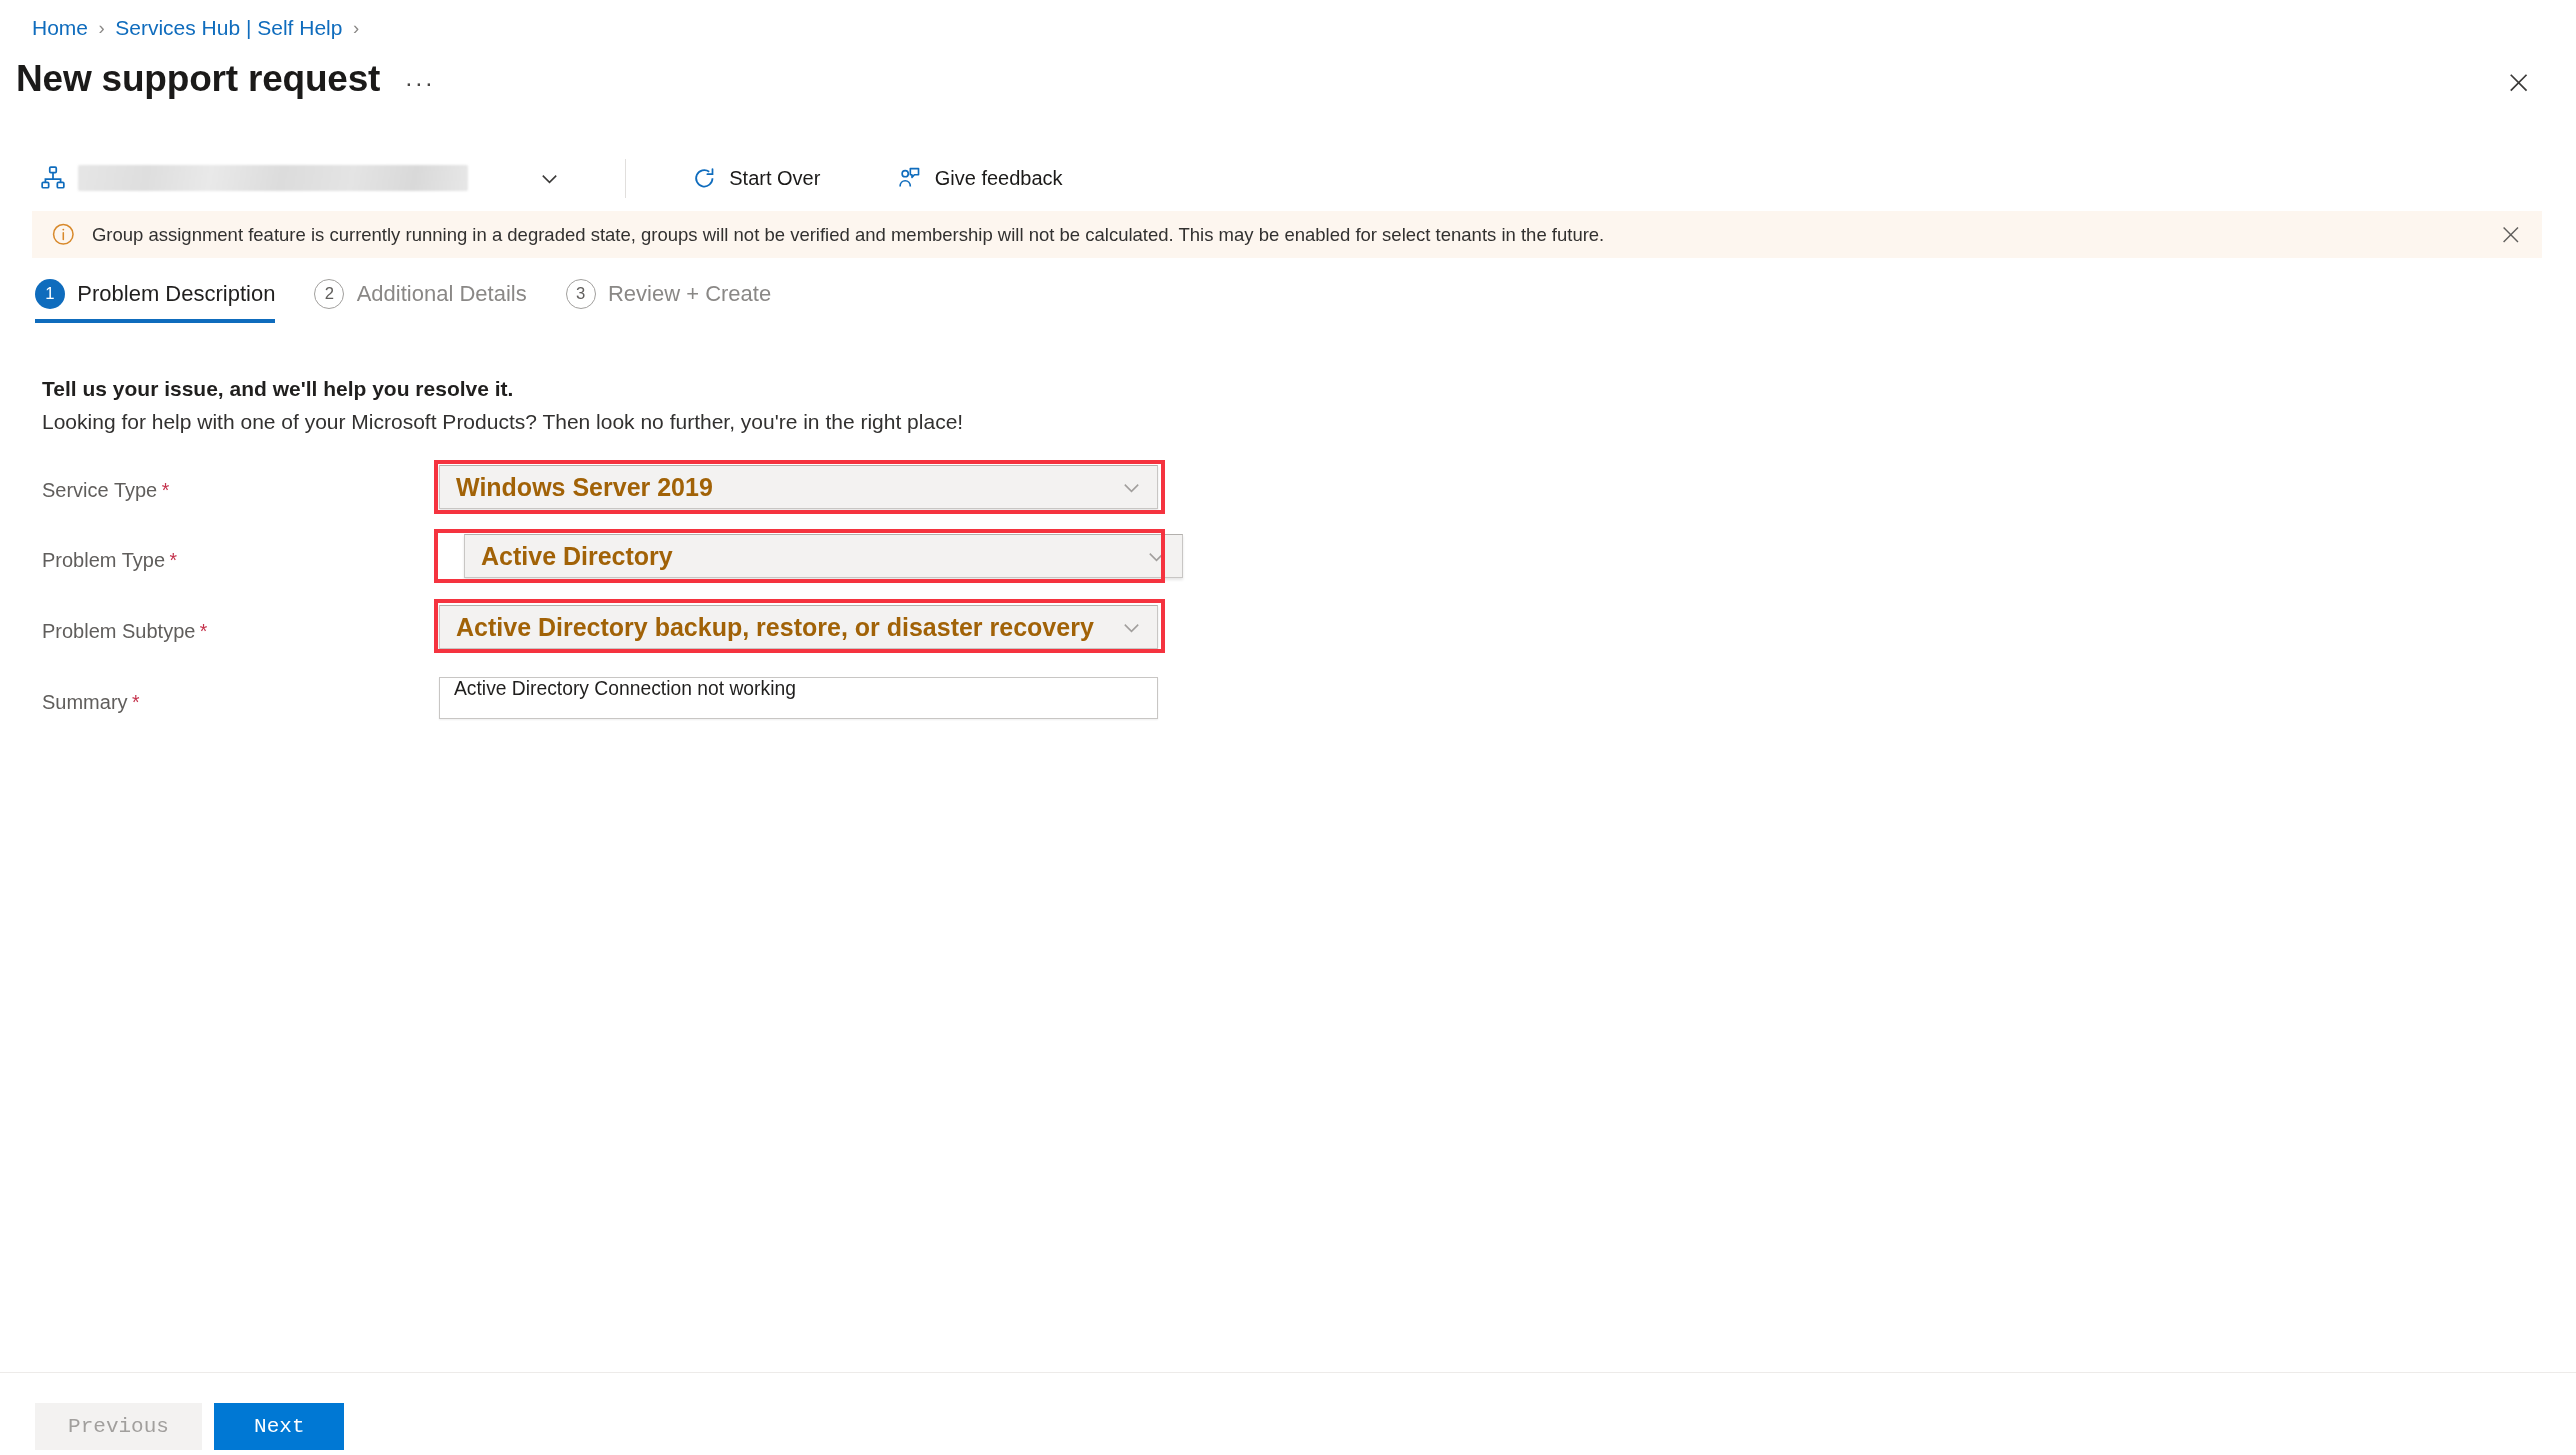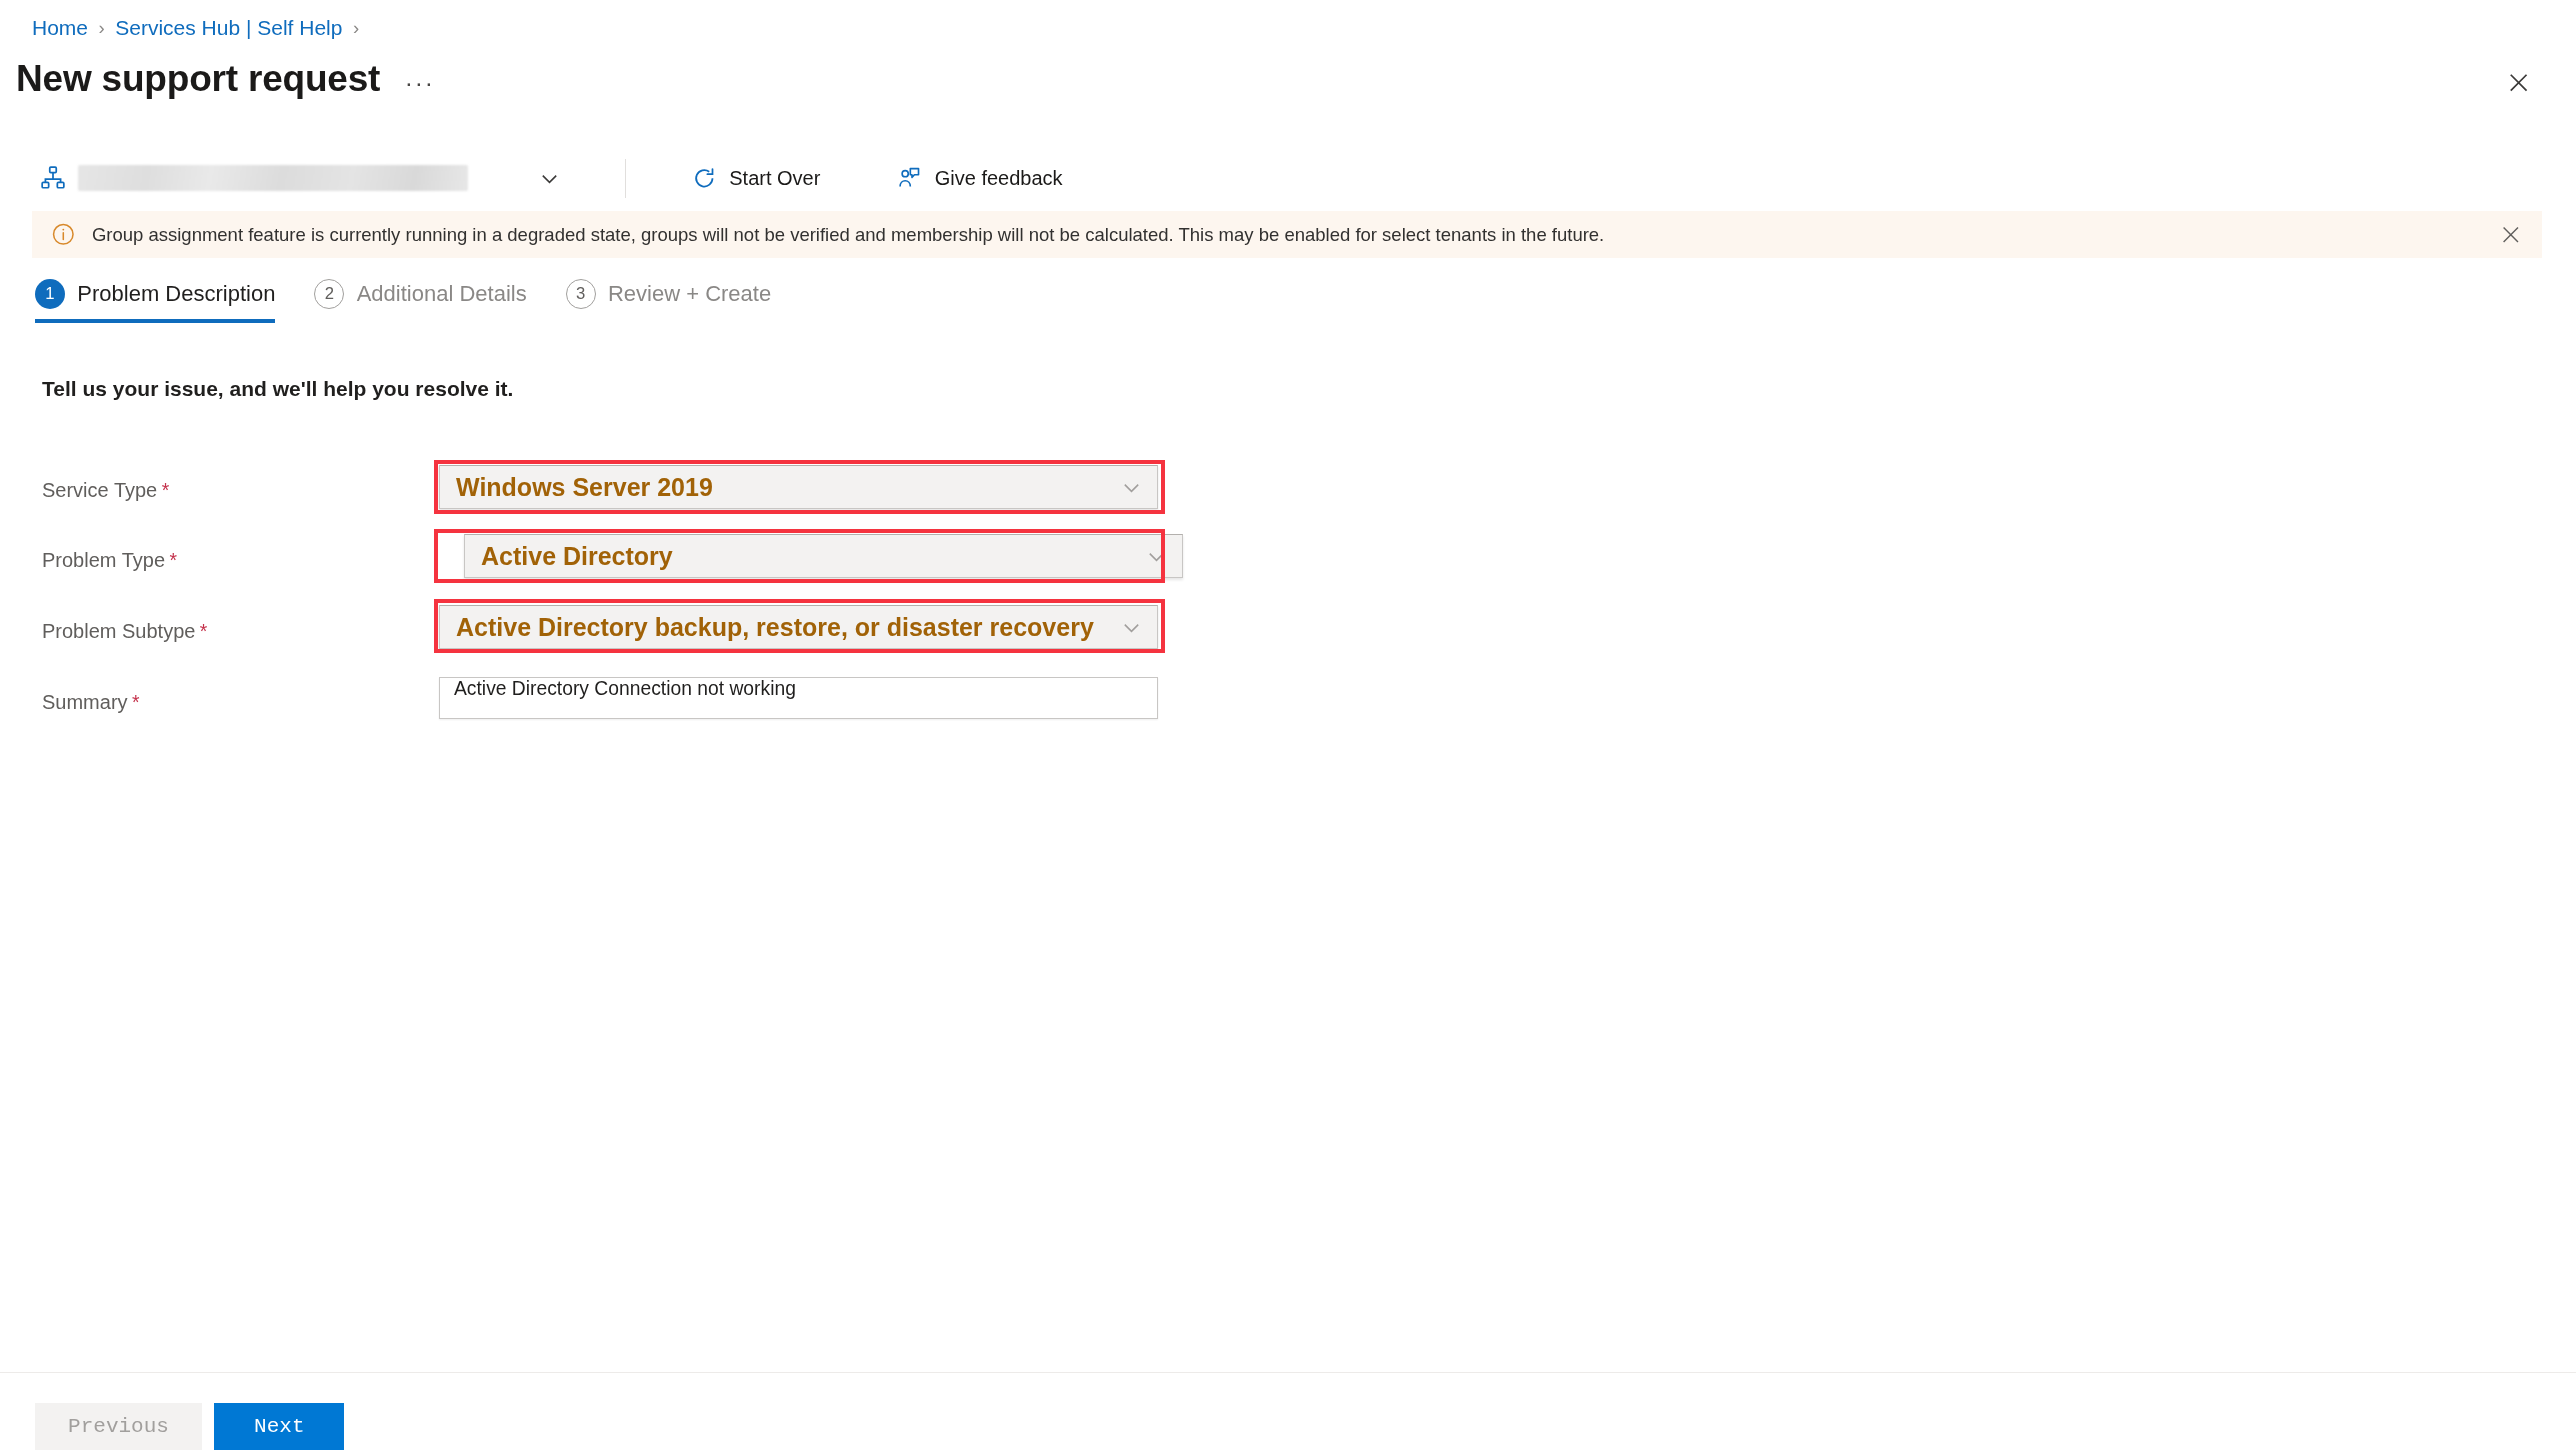--- a/index.html
+++ b/index.html
@@ -415,20 +415,21 @@
       <span class="step-badge">2</span>
       <span class="step-label">Additional Details</span>
     </div>
     <div class="step idle">
       <span class="step-badge">3</span>
       <span class="step-label">Review + Create</span>
     </div>
   </div>
 
   <div class="lead-strong">Tell us your issue, and we'll help you resolve it.</div>
+  <div class="lead-sub">Looking for help with one of your Microsoft Products? Then look no further, you're in the right place!</div>
 
   <div class="form">
 
     <div class="field-label" style="top:479px">
       <span>Service Type</span><span class="req">*</span>
     </div>
     <div class="control-wrap" style="left:439px; top:465px">
       <div class="dropdown">
         <span class="dropdown-text">Windows Server 2019</span>
         <span class="chev">

